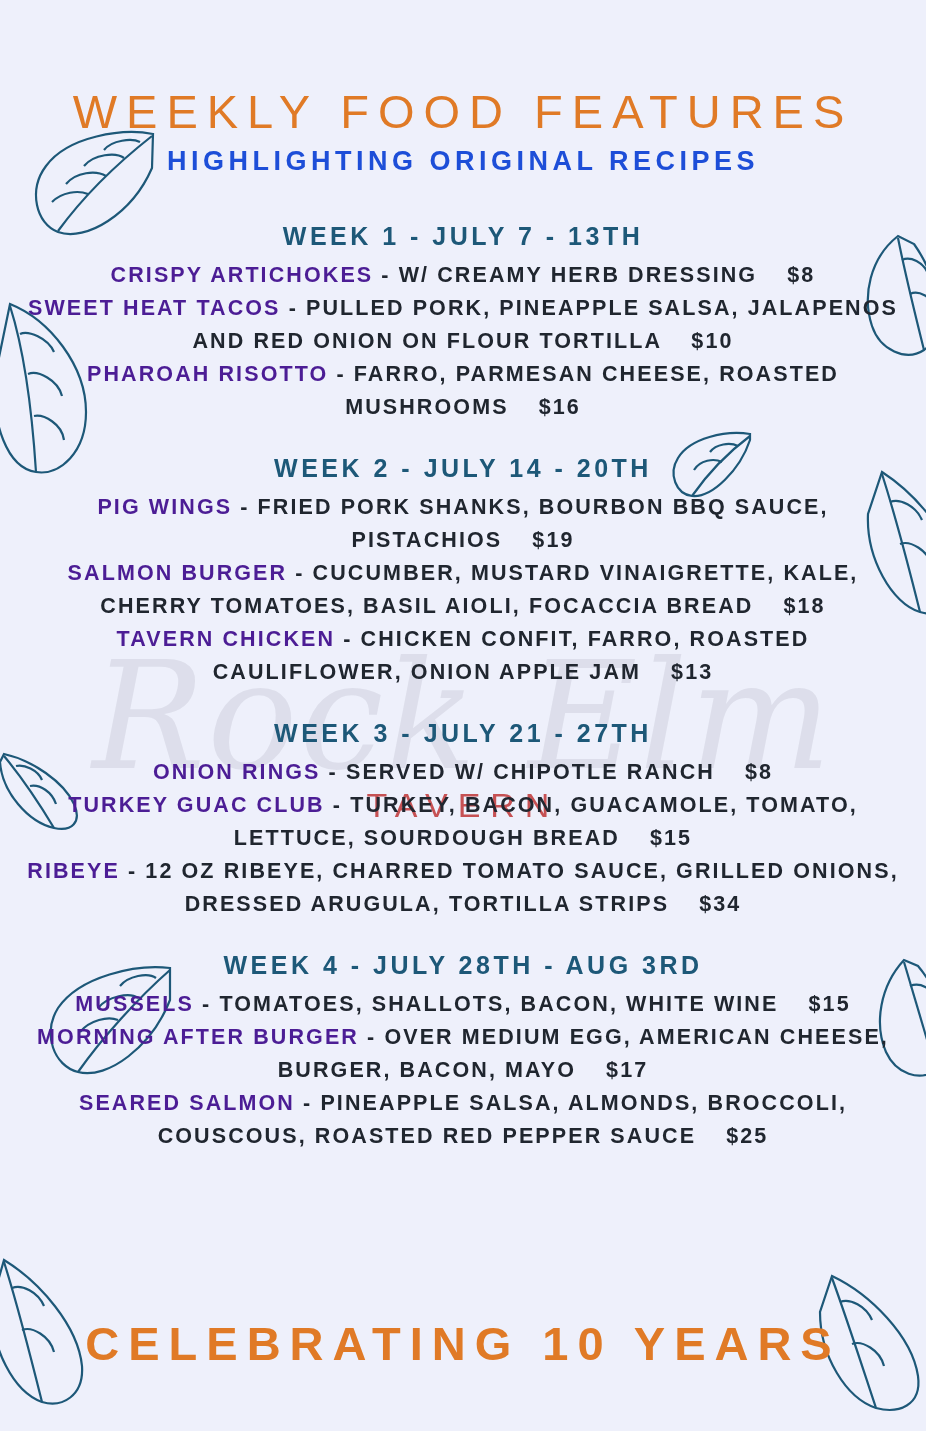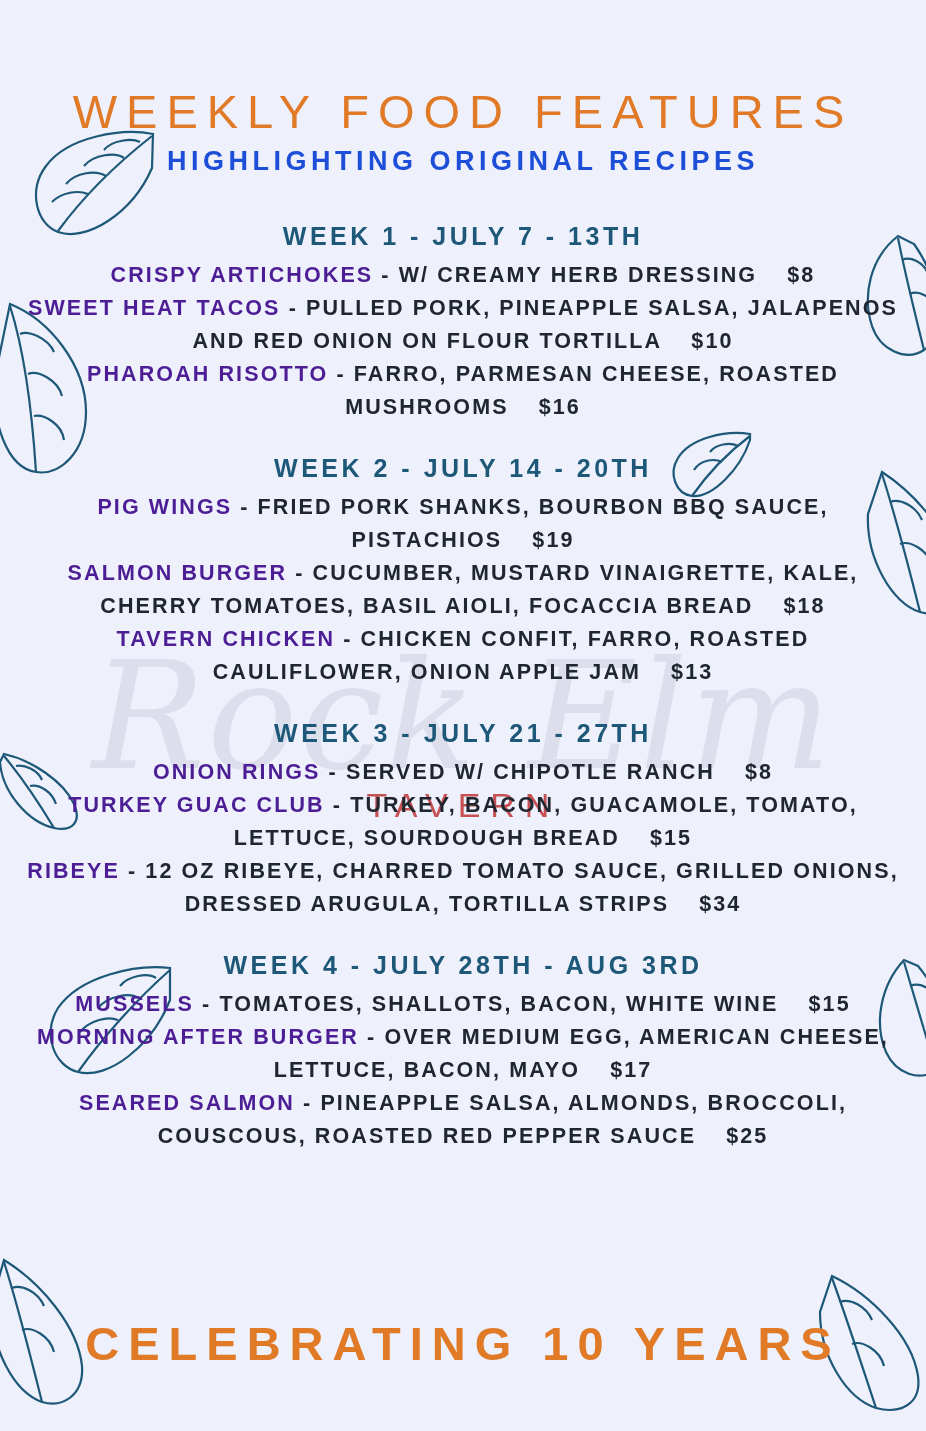--- a/index.html
+++ b/index.html
@@ -317,21 +317,21 @@
       <div class="week-head">WEEK 4 - JULY 28TH - AUG 3RD</div>
       <div class="item">
         <span class="name">MUSSELS</span>
         <span class="dash">-</span>
         <span>TOMATOES, SHALLOTS, BACON, WHITE WINE</span>
         <span class="price">$15</span>
       </div>
       <div class="item">
         <span class="name">MORNING AFTER BURGER</span>
         <span class="dash">-</span>
-        <span>OVER MEDIUM EGG, AMERICAN CHEESE, LETTUCE, BACON, MAYO</span>
+        <span>OVER MEDIUM EGG, AMERICAN CHEESE, BURGER, BACON, MAYO</span>
         <span class="price">$17</span>
       </div>
       <div class="item">
         <span class="name">SEARED SALMON</span>
         <span class="dash">-</span>
         <span>PINEAPPLE SALSA, ALMONDS, BROCCOLI, COUSCOUS, ROASTED RED PEPPER SAUCE</span>
         <span class="price">$25</span>
       </div>
     </div>
   </div>

